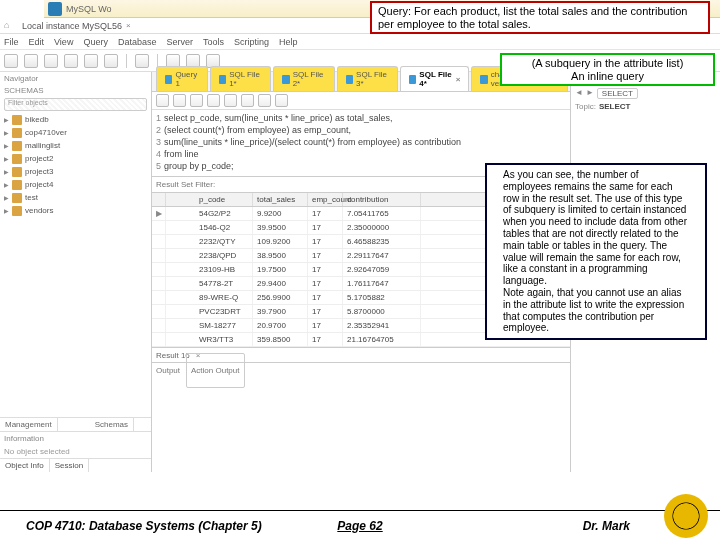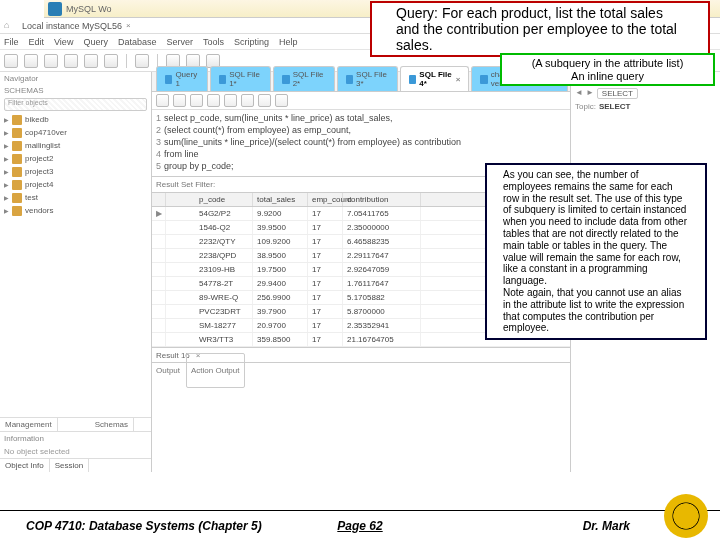--- a/index.html
+++ b/index.html
@@ -25,21 +25,21 @@
   .nav-item .db { width: 10px; height: 10px; background: #d9a441; border-radius: 1px; margin-right: 3px; }
   .nav-bottom { border-top: 1px solid #ddd; }
   .nav-tab-row { display: flex; font-size: 8px; gap: 32px; }
   .nav-tab { padding: 2px 5px; border-right: 1px solid #ddd; color: #666; }
   .nav-info { font-size: 8px; color: #888; padding: 2px 4px; border-top: 1px solid #ddd; }
   .nav-noobj { font-size: 8px; color: #999; padding: 2px 4px; }
   .nav-footer-tabs { display: flex; font-size: 8px; border-top: 1px solid #ddd; }
   .nav-footer-tabs .t { padding: 2px 5px; border-right: 1px solid #ddd; color: #555; }
   .center { flex: 1; display: flex; flex-direction: column; position: relative; }
   .tabrow { height: 20px; display: flex; align-items: flex-end; font-size: 8px; padding-left: 4px; background: #f4f4f4; border-bottom: 1px solid #ccc; }
-  .tab { padding: 3px 8px; border: 1px solid #ccc; border-bottom: none; margin-right: 2px; background: #7dd3fc; border-radius: 3px 3px 0 0; color: #555; display: flex; align-items: center; gap: 3px; }
+  .tab { padding: 3px 8px; border: 1px solid #ccc; border-bottom: none; margin-right: 2px; background: #fde047; border-radius: 3px 3px 0 0; color: #555; display: flex; align-items: center; gap: 3px; }
   .tab.active { background: #fff; color: #000; font-weight: bold; }
   .tab .dot { width: 9px; height: 9px; background: #3b99d8; border-radius: 1px; }
   .editor-toolbar { height: 18px; display: flex; align-items: center; padding: 0 4px; gap: 4px; border-bottom: 1px solid #ddd; }
   .editor-toolbar .eb { width: 13px; height: 13px; border: 1px solid #bbb; border-radius: 2px; background: linear-gradient(#fff,#eee); }
   .sql-editor { font-family: Consolas, monospace; font-size: 9px; padding: 3px 0; display: flex; }
   .gutter { width: 12px; text-align: right; color: #888; padding-right: 3px; }
   .gutter div { height: 12px; }
   .code { flex: 1; color: #444; }
   .code div { height: 12px; white-space: nowrap; }
   .result-filter { height: 17px; border-top: 1px solid #ccc; border-bottom: 1px solid #ccc; display: flex; align-items: center; font-size: 8px; color: #777; padding: 0 4px; gap: 10px; }
@@ -49,21 +49,21 @@
   .rg-row { display: flex; border-bottom: 1px solid #eee; }
   .rg-row div { padding: 2px 4px; border-right: 1px solid #f0f0f0; }
   .rg-mark { width: 14px; text-align: center; color: #888; }
   .c-code { width: 58px; margin-left: 29px; } .c-sales { width: 55px; } .c-emp { width: 35px; } .c-contrib { width: 78px; }
   .result-footer { height: 15px; border-top: 1px solid #ccc; font-size: 8px; color: #666; padding: 1px 4px; display: flex; align-items: center; }
   .output-bar { height: 16px; border-top: 1px solid #ccc; font-size: 8px; color: #777; padding: 1px 4px; display: flex; align-items: center; gap: 6px; }
   .rightpane { width: 150px; border-left: 1px solid #ccc; padding: 4px; font-size: 8px; color: #555; }
   .rightpane .rp-head { color: #888; margin-bottom: 2px; }
   .rightpane .rp-topic { color: #888; display: flex; align-items: center; gap: 3px; }
   .rightpane .rp-sel { color: #444; font-weight: bold; }
-  .overlay-query { position: absolute; top: 1px; left: 370px; width: 340px; border: 2px solid #b00; background: #fff; font-size: 14px; padding: 2px 24px; color: #000; line-height: 1.15; }
+  .overlay-query { position: absolute; top: 1px; left: 370px; width: 340px; border: 2px solid #b00; background: #fff; font-size: 11px; padding: 2px 6px; color: #000; line-height: 1.15; }
   .overlay-inline { position: absolute; top: 53px; left: 500px; width: 215px; border: 2px solid #0b0; background: #fff; font-size: 11px; padding: 2px 6px; color: #000; text-align: center; line-height: 1.15; }
   .overlay-explain { position: absolute; top: 163px; left: 485px; width: 222px; border: 2px solid #003; background: #fff; font-size: 10px; padding: 4px 16px; color: #000; line-height: 1.18; }
   .slide-footer { position: absolute; left: 0; bottom: 0; width: 720px; height: 30px; border-top: 1px solid #000; display: flex; align-items: center; font-size: 12px; font-style: italic; font-family: "Times New Roman", serif; font-weight: bold; }
   .slide-footer .left { padding-left: 26px; }
   .slide-footer .mid { position: absolute; left: 50%; transform: translateX(-50%); text-decoration: underline; }
   .slide-footer .right { position: absolute; right: 90px; }
   .slide-footer .seal { position: absolute; right: 12px; bottom: 2px; width: 44px; height: 44px; border-radius: 50%; background: radial-gradient(circle,#e8b800 40%,#000 42%,#e8b800 45%); }
 </style>
 </head>
 <body>

